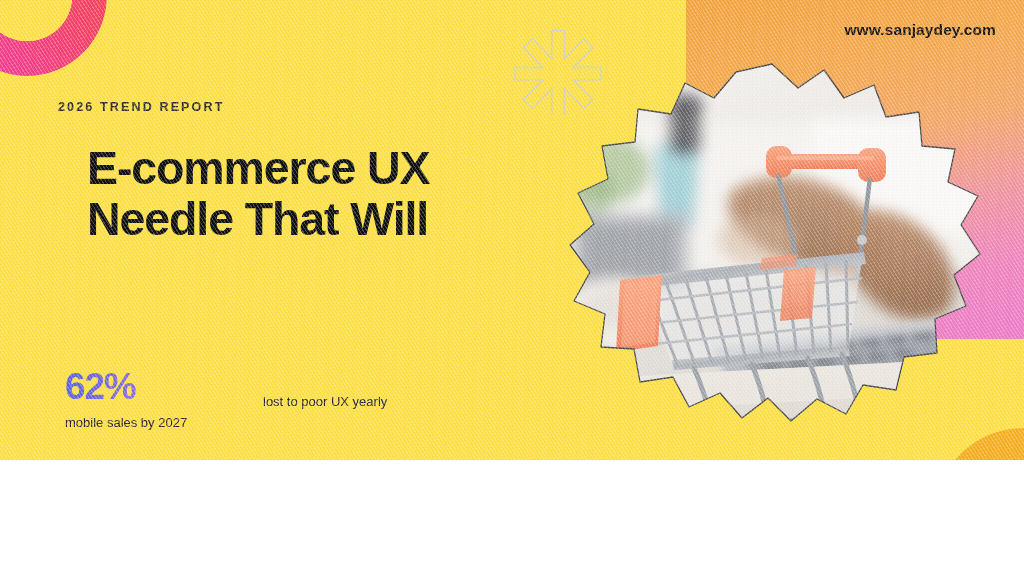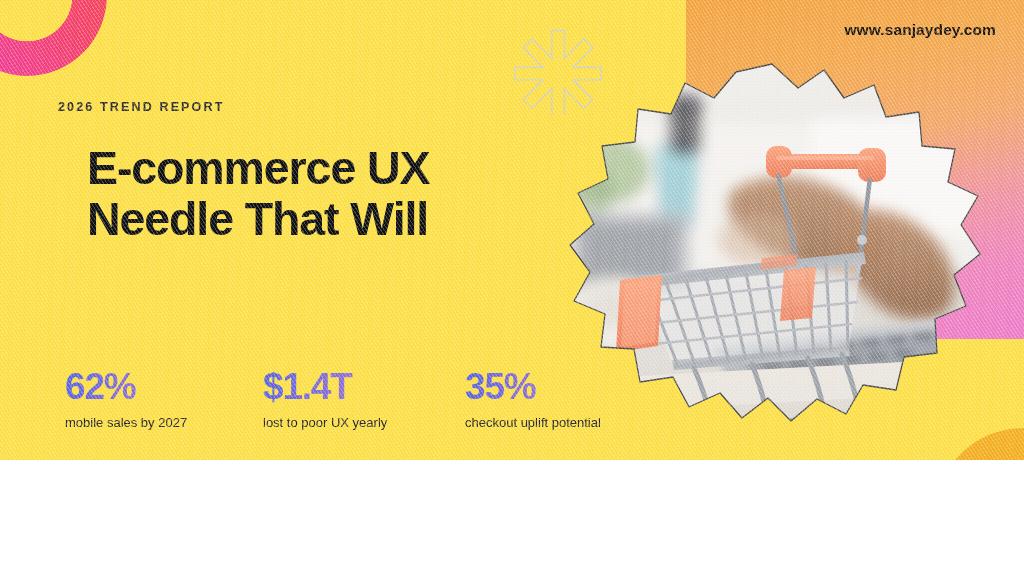--- a/index.html
+++ b/index.html
@@ -386,25 +386,20 @@
     <span class="hl-line">E-commerce UX</span>
     <span class="hl-line">Needle That Will</span>
   </h1>
 
   <div id="stats">
     <div class="stat stat-0">
       <div class="stat-value">62%</div>
       <div class="stat-label">mobile sales by 2027</div>
     </div>
     <div class="stat stat-1">
-      <div class="stat-value">$1.4T</div>
       <div class="stat-label">lost to poor UX yearly</div>
     </div>
-    <div class="stat stat-2">
-      <div class="stat-value">35%</div>
-      <div class="stat-label">checkout uplift potential</div>
-    </div>
   </div>
 
   <div id="divider"></div>
 
   <div id="noise"></div>
 </div>
 
 </body></html>

